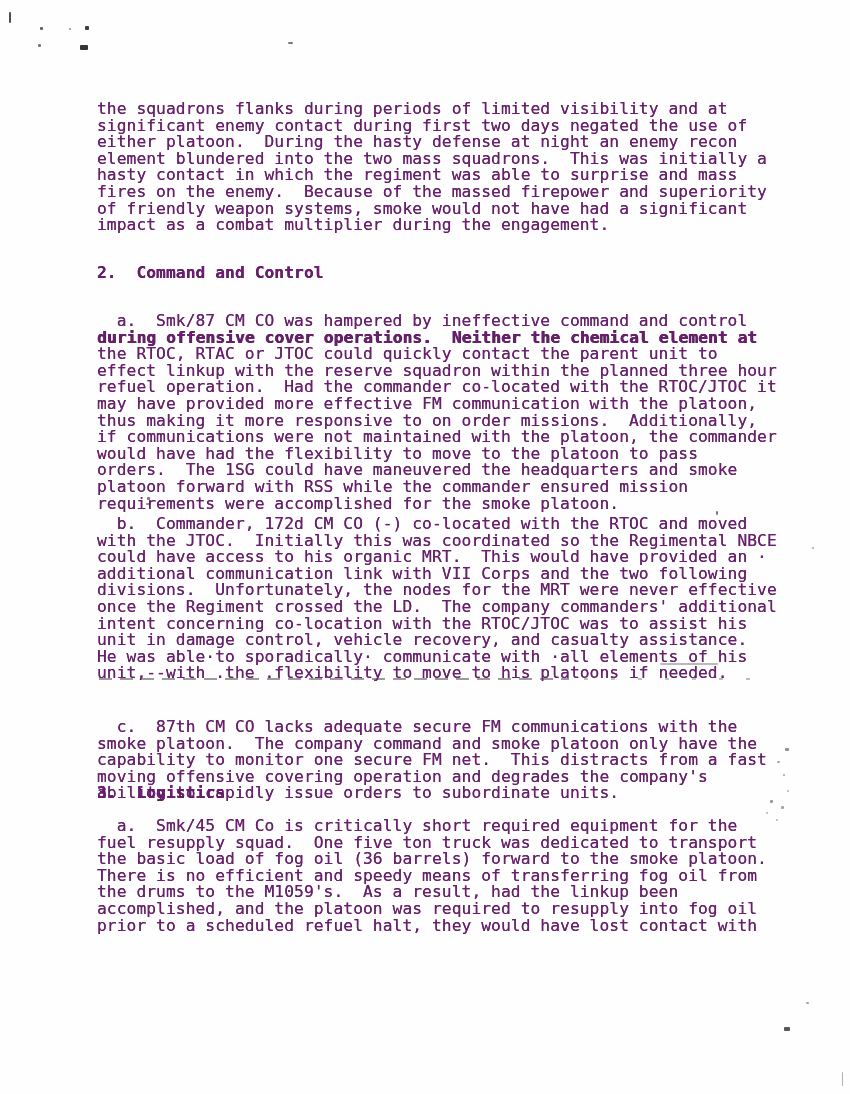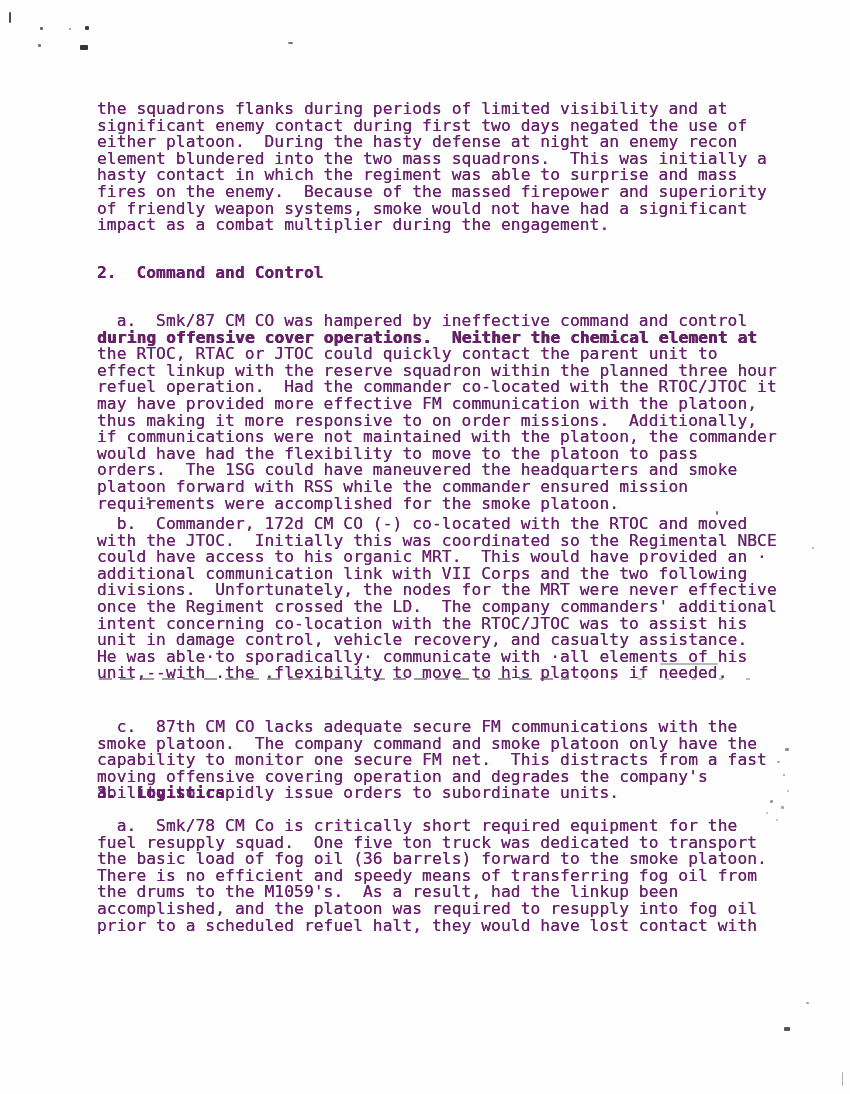--- a/index.html
+++ b/index.html
@@ -106,21 +106,21 @@
         <div class="line">  c.  87th CM CO lacks adequate secure FM communications with the</div>
         <div class="line">smoke platoon.  The company command and smoke platoon only have the</div>
         <div class="line">capability to monitor one secure FM net.  This distracts from a fast</div>
         <div class="line">moving offensive covering operation and degrades the company's</div>
         <div class="line">ability to rapidly issue orders to subordinate units.</div>
       </div>
       <div class="block heading" style="top: 785px;">
         <div class="line">3.  Logistics</div>
       </div>
       <div class="block paragraph" style="top: 818px;">
-        <div class="line">  a.  Smk/78 CM Co is critically short required equipment for the</div>
+        <div class="line">  a.  Smk/45 CM Co is critically short required equipment for the</div>
         <div class="line">fuel resupply squad.  One five ton truck was dedicated to transport</div>
         <div class="line">the basic load of fog oil (36 barrels) forward to the smoke platoon.</div>
         <div class="line">There is no efficient and speedy means of transferring fog oil from</div>
         <div class="line">the drums to the M1059's.  As a result, had the linkup been</div>
         <div class="line">accomplished, and the platoon was required to resupply into fog oil</div>
         <div class="line">prior to a scheduled refuel halt, they would have lost contact with</div>
       </div>
     </div>
   <div id="artifact-layer">
       <div class="speck" style="left: 9px; top: 12px; width: 2px; height: 11px; opacity: 0.8;"></div>

